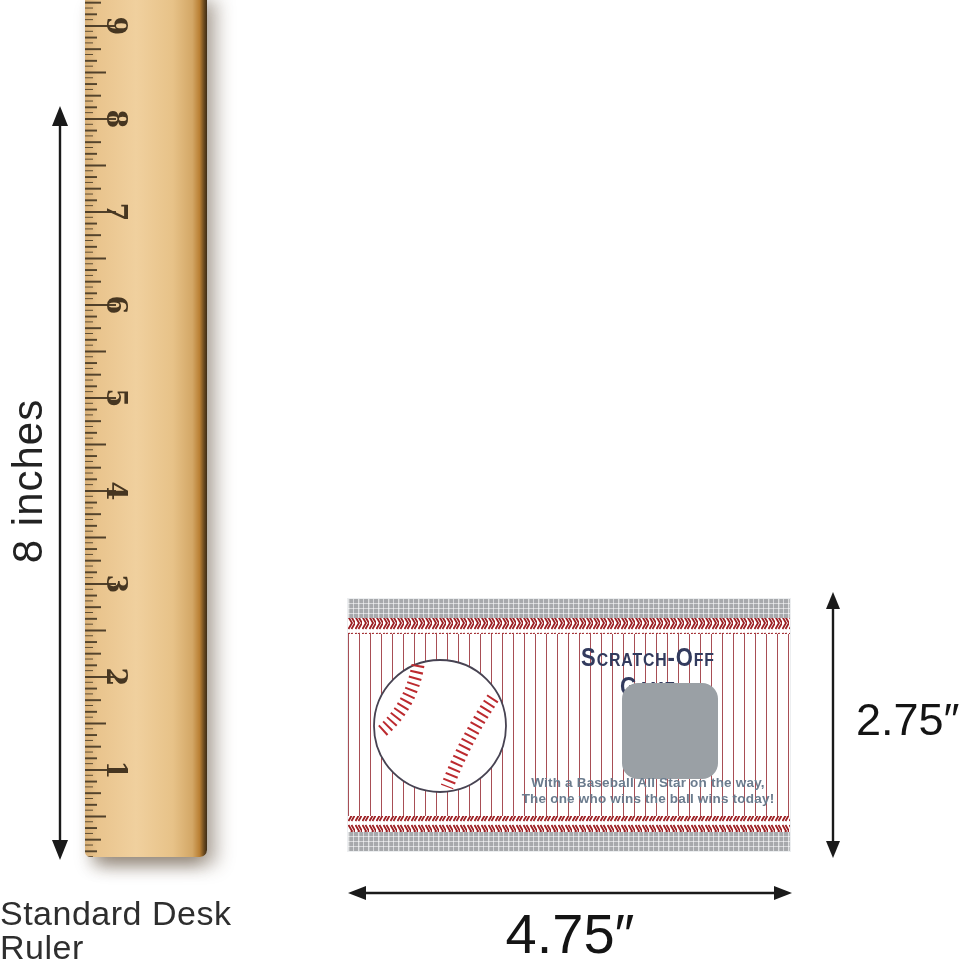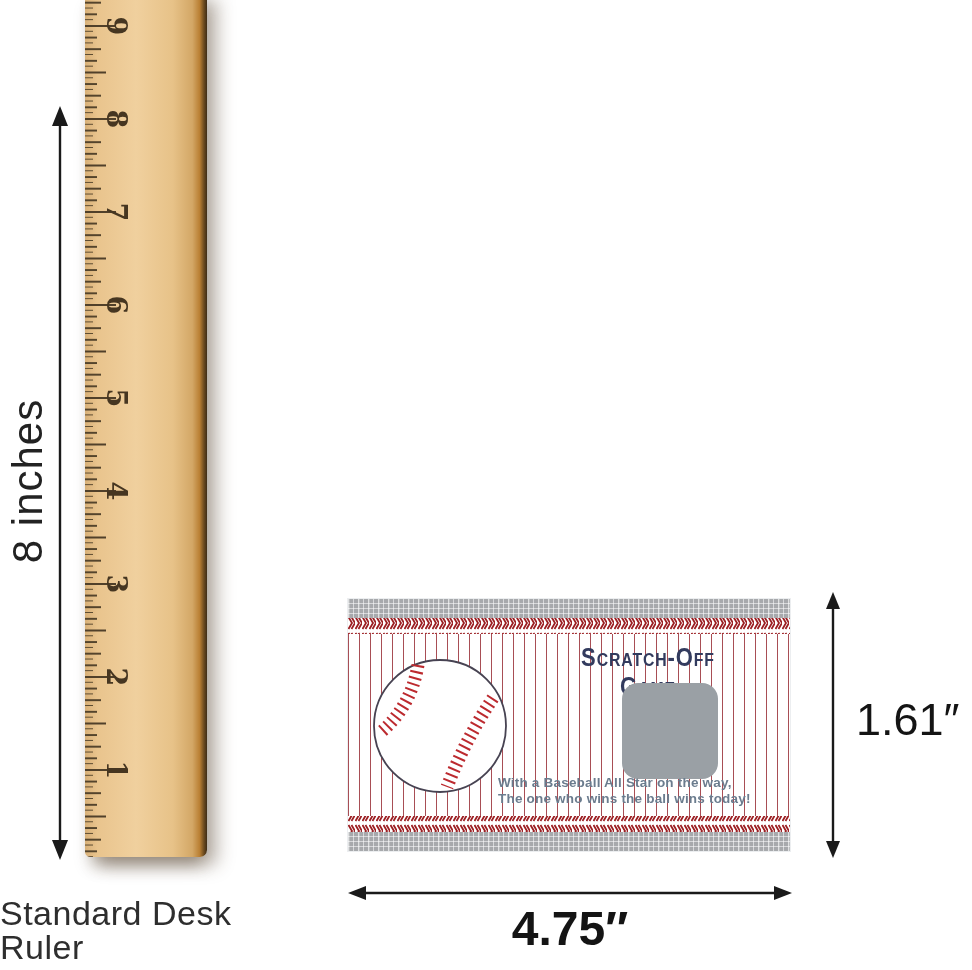--- a/index.html
+++ b/index.html
@@ -80,28 +80,28 @@
     text-align:center; font-variant:small-caps;
     transform:scaleX(.88); transform-origin:center;
     font-size:25px; font-weight:600; color:#323b5e; letter-spacing:1px;
   }
   .scratch-panel {
     position:absolute; left:274px; top:84px; width:96px; height:96px;
     border-radius:16px; background:#9aa0a5;
   }
   .card-message {
     position:absolute; left:150px; top:176px; width:300px;
-    text-align:left; font-size:13.5px; line-height:16px;
+    text-align:center; font-size:13.5px; line-height:16px;
     color:#6b7c8e; font-weight:600; letter-spacing:.2px;
   }
 
   
   .dim-label { position:absolute; color:#141414; }
   .card-height-label { left:856px; top:694px; font-size:45px; }
-  .card-width-label  { left:470px; top:901px; width:200px; text-align:center; font-size:48px;font-weight:bold; }
+  .card-width-label  { left:470px; top:901px; width:200px; text-align:center; font-size:56px; }
 </style>
 </head>
 <body>
 
 <div class="canvas">
 
   <div class="ruler">
     <div class="ticks"></div>
     <span class="ruler-number" style="top:23px">9</span>
     <span class="ruler-number" style="top:116px">8</span>
@@ -153,21 +153,21 @@
       <div>With a Baseball All Star on the way,</div>
       <div>The one who wins the ball wins today!</div>
     </div>
   </div>
 
   <svg class="arrow-svg" style="left:821px; top:590px;" width="24" height="270" viewBox="0 0 24 270">
     <line x1="12" y1="14" x2="12" y2="256" stroke="#1a1a1a" stroke-width="2.4"></line>
     <polygon points="12,2 5,19 19,19" fill="#1a1a1a"></polygon>
     <polygon points="12,268 5,251 19,251" fill="#1a1a1a"></polygon>
   </svg>
-  <div class="dim-label card-height-label">1.61″</div>
+  <div class="dim-label card-height-label">2.75″</div>
 
   <svg class="arrow-svg" style="left:346px; top:881px;" width="448" height="24" viewBox="0 0 448 24">
     <line x1="14" y1="12" x2="434" y2="12" stroke="#1a1a1a" stroke-width="2.4"></line>
     <polygon points="2,12 20,5 20,19" fill="#1a1a1a"></polygon>
     <polygon points="446,12 428,5 428,19" fill="#1a1a1a"></polygon>
   </svg>
   <div class="dim-label card-width-label">4.75″</div>
 
 </div>
 

